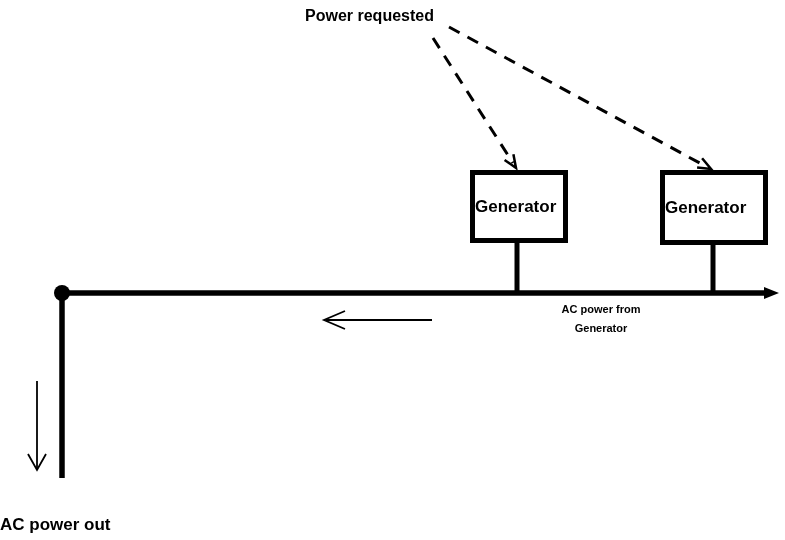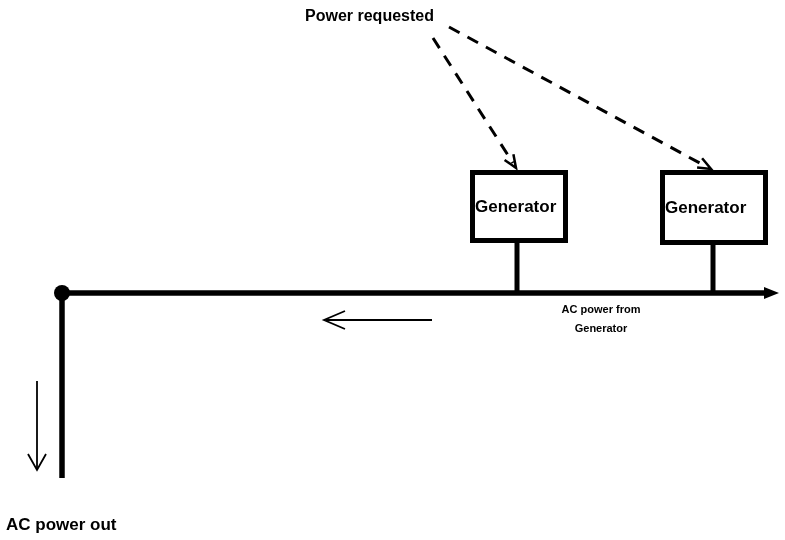--- a/index.html
+++ b/index.html
@@ -52,21 +52,21 @@
   .gen-right { left: 660px; top: 170px; width: 108px; height: 75px; }
   .bus-label {
     left: 511px;
     top: 300px;
     width: 180px;
     text-align: center;
     font-size: 11px;
     line-height: 19px;
   }
   .output-label {
-    left: 6px;
+    left: 0;
     top: 515px;
     font-size: 17px;
   }
 </style>
 </head>
 <body>
 
 <div class="canvas">
 
   <svg class="gfx" viewBox="0 0 785 540" xmlns="http://www.w3.org/2000/svg">

